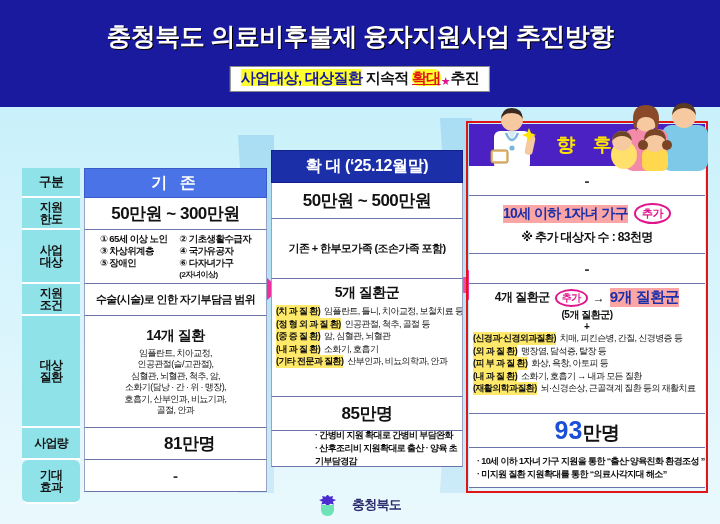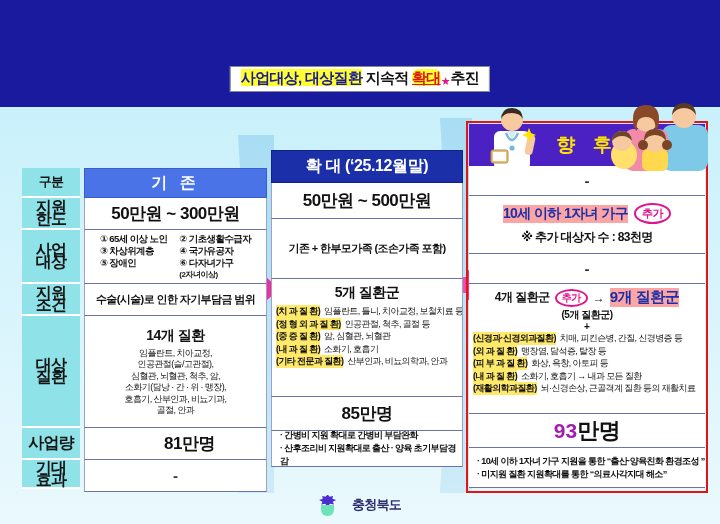--- a/index.html
+++ b/index.html
@@ -45,21 +45,21 @@
     display:flex;flex-direction:column;align-items:center;justify-content:center;
     text-align:center;overflow:hidden;
   }
 
   
   #labelcol{left:22px;top:168px;width:58px;}
   .lab{
     background:#8ee2e8;box-sizing:border-box;
     border-bottom:2px solid #ffffff;
     display:flex;align-items:center;justify-content:center;
-    color:#141414;font-weight:bold;font-size:16px;line-height:12px;
+    color:#141414;font-weight:bold;font-size:12px;line-height:12px;
     letter-spacing:-0.8px;text-align:center;
   }
   .lab.head{background:#8ee2e8;font-size:13px;}
 
   
   #col1{left:84px;top:168px;width:183px;}
   #col1 .hd{
     height:30px;background:#4a73e8;color:#ffffff;font-weight:bold;font-size:16px;
     letter-spacing:4px;display:flex;align-items:center;justify-content:center;
     border:1px solid #3a5dc8;box-sizing:border-box;
@@ -128,20 +128,21 @@
      border-radius:0 0 6px 6px;}
   #logo-text{font-size:13px;font-weight:bold;color:#2b2b6e;letter-spacing:-0.8px;}
 
   
   .figwrap{position:absolute;}
 </style>
 </head>
 <body>
 
 <div id="header">
+  <div id="title">충청북도 의료비후불제 융자지원사업 추진방향</div>
   <div id="subtitle-wrap">
     <span class="sub-hl">사업대상, 대상질환</span><span class="sub-dk">&nbsp;</span><span class="sub-dk">지속적</span><span class="sub-dk">&nbsp;</span><span class="sub-red">확대</span><span class="sub-star">★</span><span class="sub-dk">추진</span>
   </div>
 </div>
 
 <div id="bodybg"></div>
 
 <div class="band" style="left:238px;top:135px;width:36px;height:358px;
             background:linear-gradient(180deg,#a9ddf3,#cdebf8);
             clip-path:polygon(0 0,100% 0,100% 100%,0 100%,30% 50%);"></div>
@@ -171,21 +172,21 @@
   </div>
   <div class="lab" style="height:32px;">
     <span><span>지원</span><br><span>조건</span></span>
   </div>
   <div class="lab" style="height:112px;">
     <span><span>대상</span><br><span>질환</span></span>
   </div>
   <div class="lab" style="height:32px;">
     <span>사업량</span>
   </div>
-  <div class="lab" style="height:29px;">
+  <div class="lab" style="height:44px;border-radius:6px;">
     <span><span>기대</span><br><span>효과</span></span>
   </div>
 </div>
 
 <div id="col1" class="col">
   <div class="hd">기 존</div>
 
   <div class="cell" style="height:32px;">
     <span class="big">50만원 ~ 300만원</span>
   </div>
@@ -261,21 +262,21 @@
         <span class="grp-key">(기타 전문과 질환)</span>
         <span class="grp-val">산부인과, 비뇨의학과, 안과</span>
       </div>
     </div>
   </div>
 
   <div class="cell" style="height:34px;">
     <span class="big">85만명</span>
   </div>
 
-  <div class="cell" style="height:36px;align-items:flex-start;">
+  <div class="cell" style="height:36px;align-items:flex-start;padding-left:35px;">
     <div class="bullets">
       <div>· 간병비 지원 확대로 간병비 부담완화</div>
       <div>· 산후조리비 지원확대로 출산 · 양육 초기부담경감</div>
     </div>
   </div>
 </div>
 
 <div id="col3frame"></div>
 <div id="col3" class="col">
   <div class="hd">
@@ -328,21 +329,21 @@
       </div>
       <div class="grp-row">
         <span class="grp-key">(재활의학과질환)</span>
         <span class="grp-val">뇌·신경손상, 근골격계 질환 등의 재활치료</span>
       </div>
     </div>
   </div>
 
   <div class="cell" style="height:34px;">
     <span>
-      <span style="font-size:21px;font-weight:bold;color:#a21caf;">93</span><span style="font-size:22px;font-weight:bold;color:#111;letter-spacing:-0.5px;">만명</span>
+      <span style="font-size:25px;font-weight:bold;color:#1d4ed8;">93</span><span style="font-size:19px;font-weight:bold;color:#111;letter-spacing:-0.5px;">만명</span>
     </span>
   </div>
 
   <div class="cell" style="height:40px;align-items:flex-start;">
     <div class="bullets">
       <div>· 10세 이하 1자녀 가구 지원을 통한 “출산·양육친화 환경조성 ”</div>
       <div>· 미지원 질환 지원확대를 통한 “의료사각지대 해소”</div>
     </div>
   </div>
 </div>

